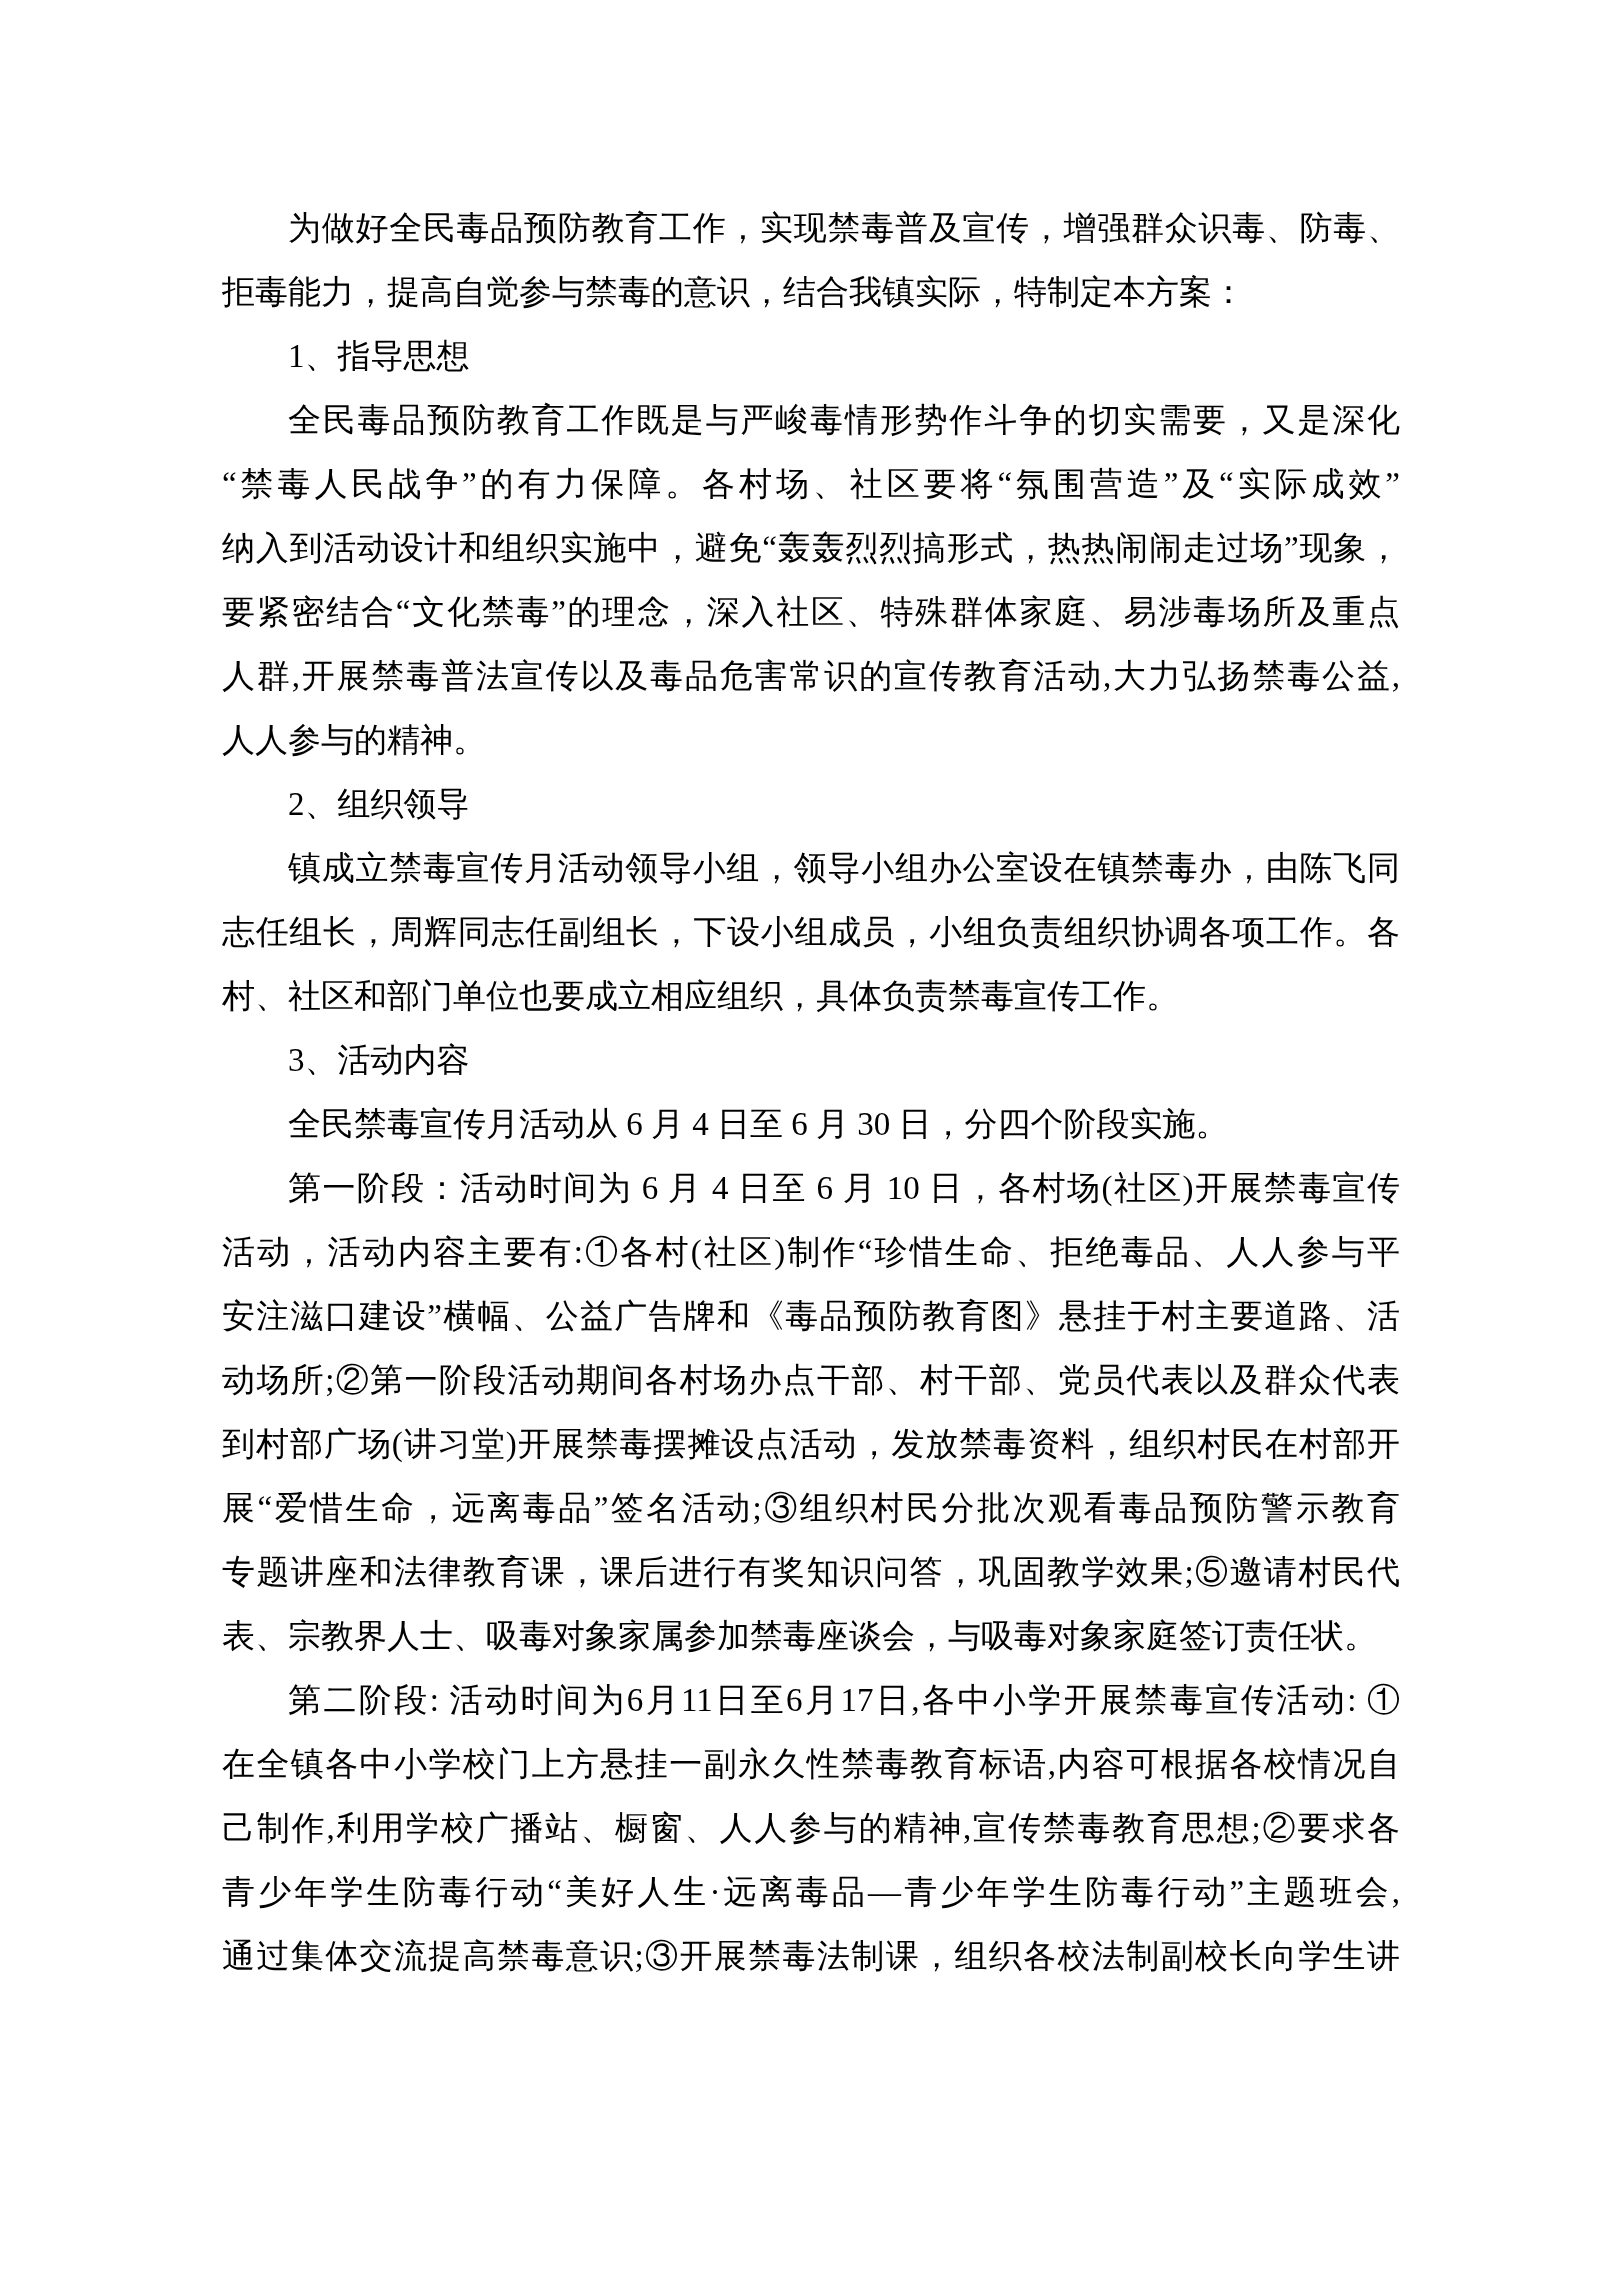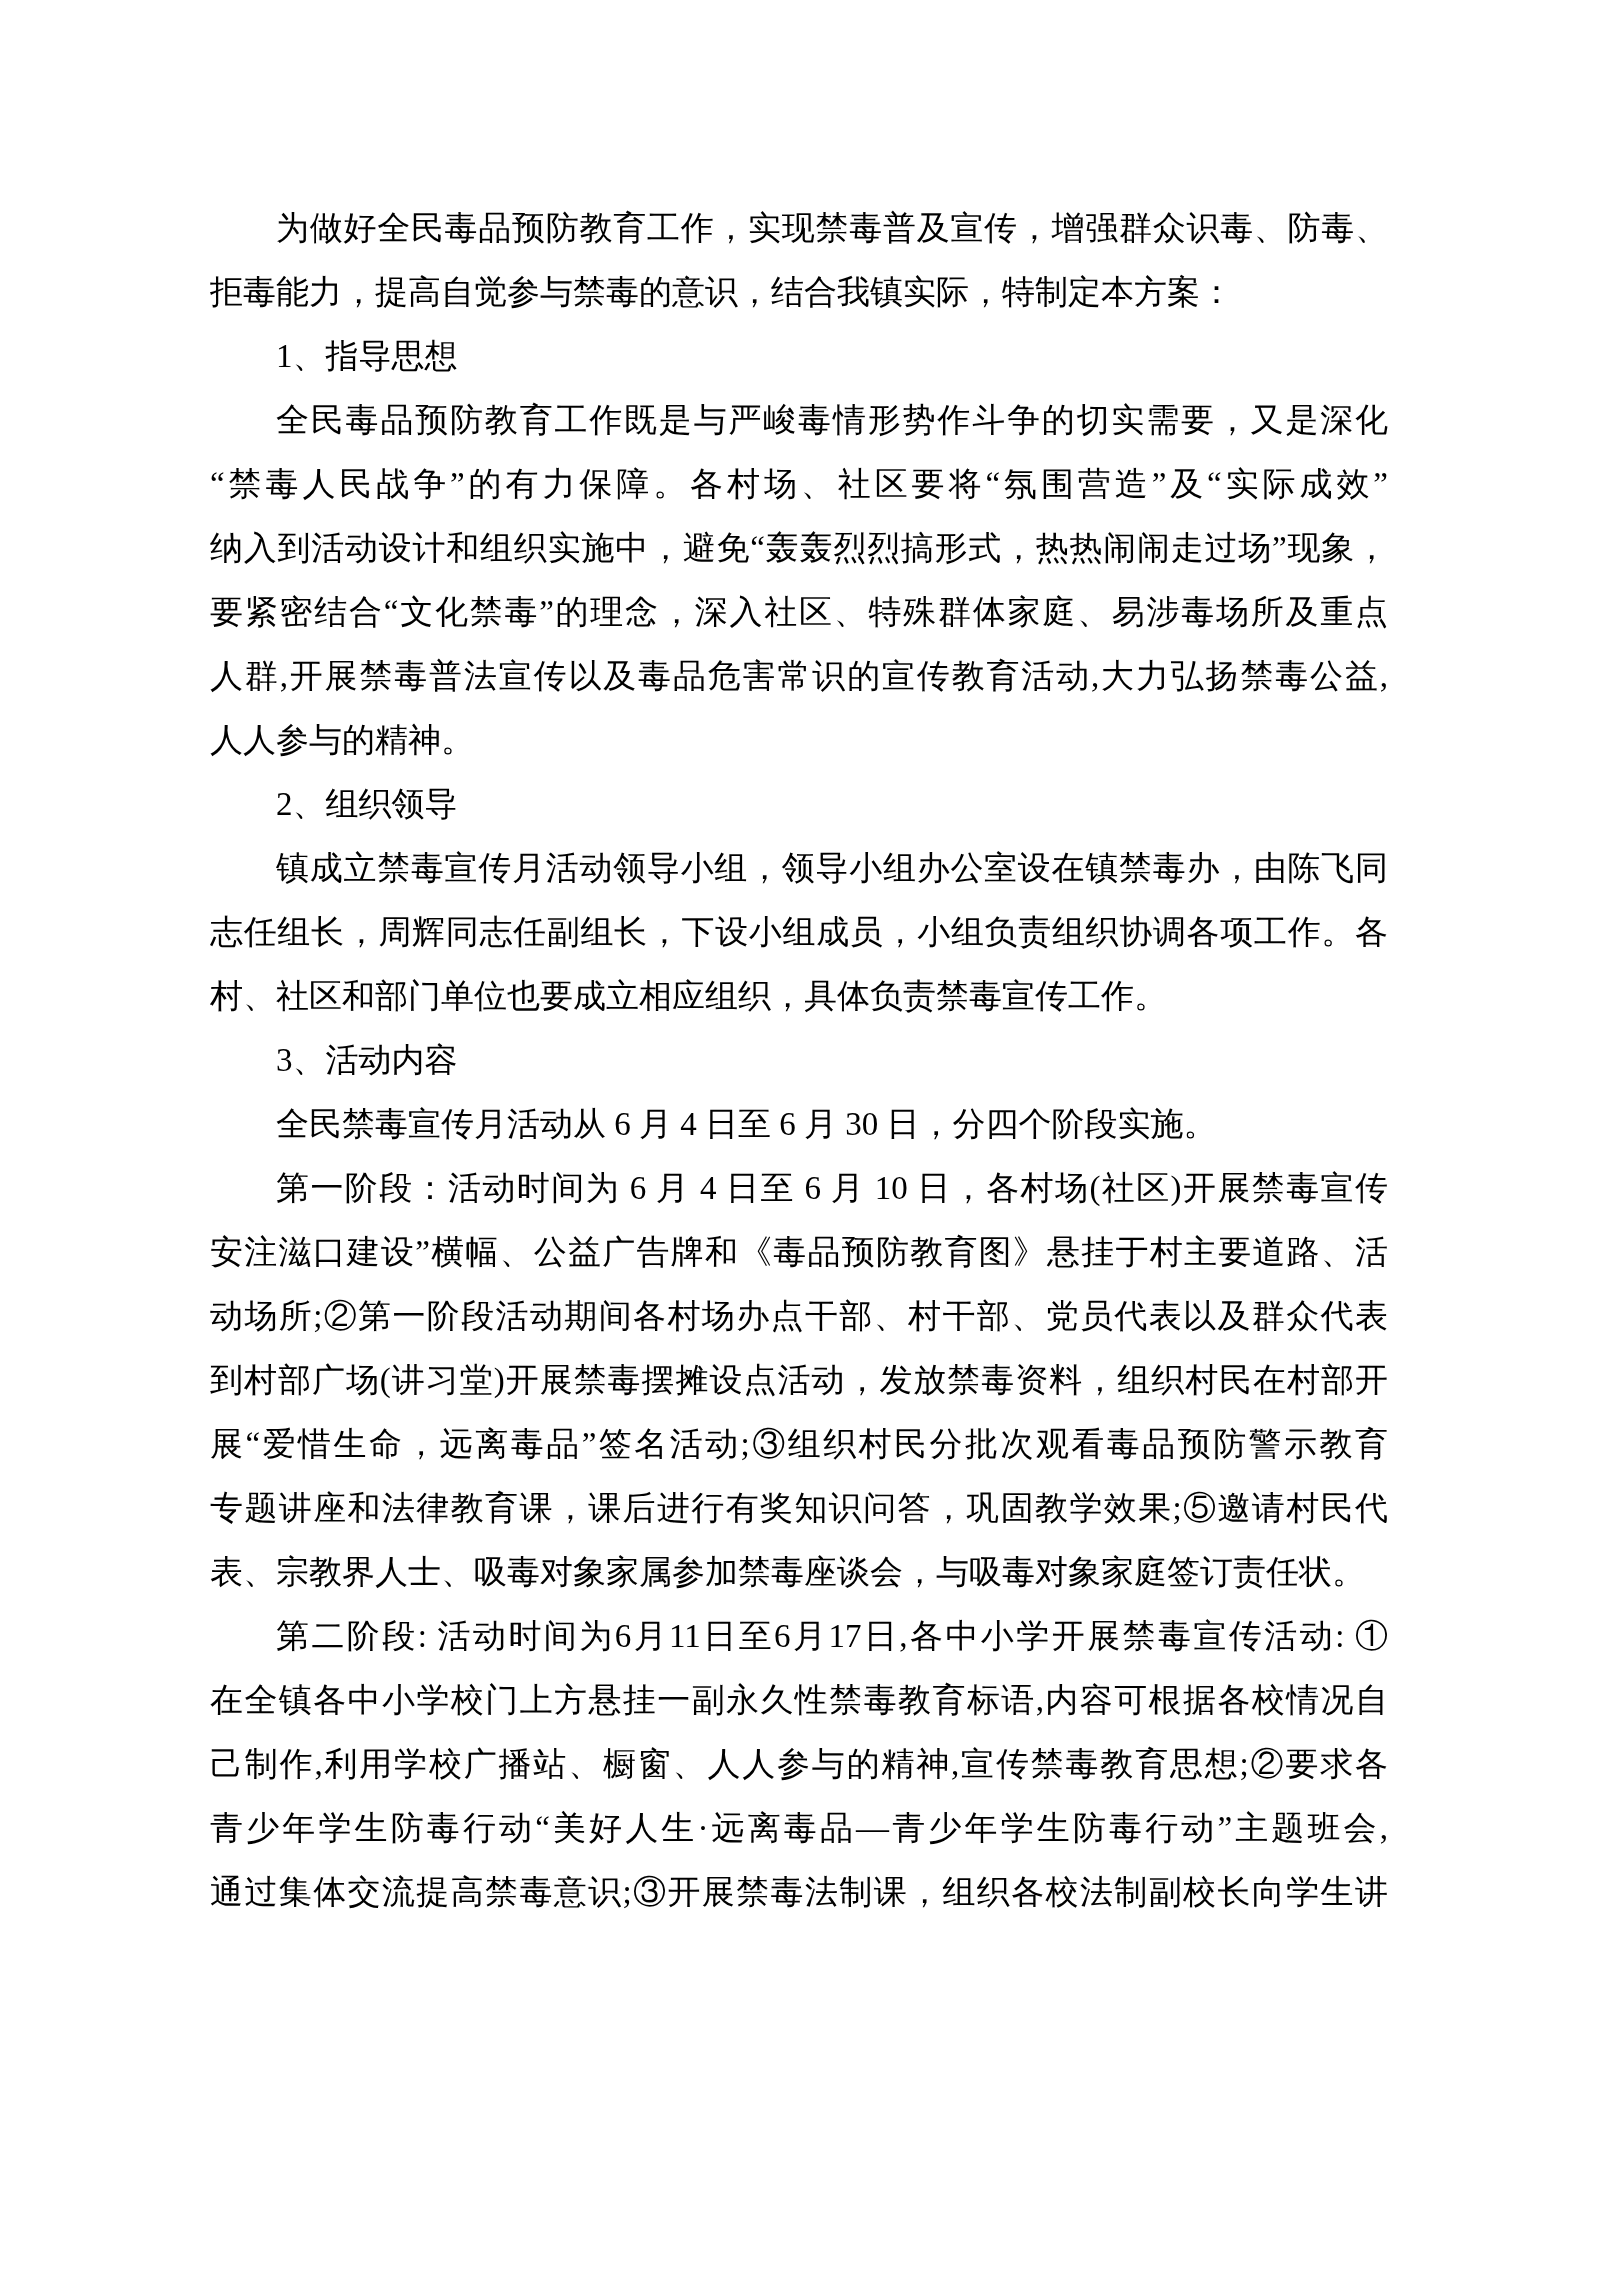--- a/index.html
+++ b/index.html
@@ -7,21 +7,21 @@
   .page {
     position: relative;
     width: 1623px;
     height: 2295px;
     background: #ffffff;
     overflow: hidden;
     font-family: "Liberation Serif", "DejaVu Serif", serif;
   }
   .text-block {
     position: absolute;
-    left: 210px;
+    left: 222px;
     top: 196px;
     width: 1178px;
     color: #000000;
     font-size: 33px;
     line-height: 64px;
     font-weight: 400;
   }
   .paragraph { margin: 0; padding: 0; }
   .line {
     text-align: justify;
@@ -69,20 +69,21 @@
     <div class="paragraph">
       <div class="line para-start para-end">3、活动内容</div>
     </div>
 
     <div class="paragraph">
       <div class="line para-start para-end">全民禁毒宣传月活动从 6 月 4 日至 6 月 30 日，分四个阶段实施。</div>
     </div>
 
     <div class="paragraph">
       <div class="line para-start">第一阶段：活动时间为 6 月 4 日至 6 月 10 日，各村场(社区)开展禁毒宣传</div>
+      <div class="line">活动，活动内容主要有:①各村(社区)制作“珍惜生命、拒绝毒品、人人参与平</div>
       <div class="line">安注滋口建设”横幅、公益广告牌和《毒品预防教育图》悬挂于村主要道路、活</div>
       <div class="line">动场所;②第一阶段活动期间各村场办点干部、村干部、党员代表以及群众代表</div>
       <div class="line">到村部广场(讲习堂)开展禁毒摆摊设点活动，发放禁毒资料，组织村民在村部开</div>
       <div class="line">展“爱惜生命，远离毒品”签名活动;③组织村民分批次观看毒品预防警示教育</div>
       <div class="line">专题讲座和法律教育课，课后进行有奖知识问答，巩固教学效果;⑤邀请村民代</div>
       <div class="line para-end">表、宗教界人士、吸毒对象家属参加禁毒座谈会，与吸毒对象家庭签订责任状。</div>
     </div>
 
     <div class="paragraph">
       <div class="line para-start">第二阶段: 活动时间为6月11日至6月17日,各中小学开展禁毒宣传活动: ①</div>

